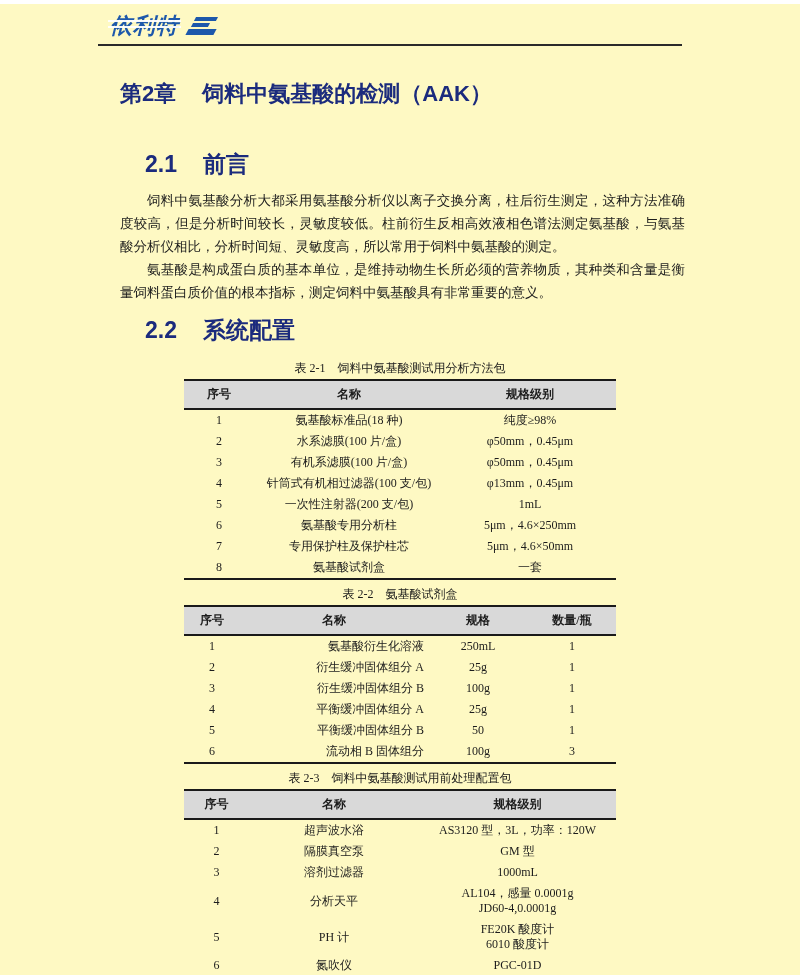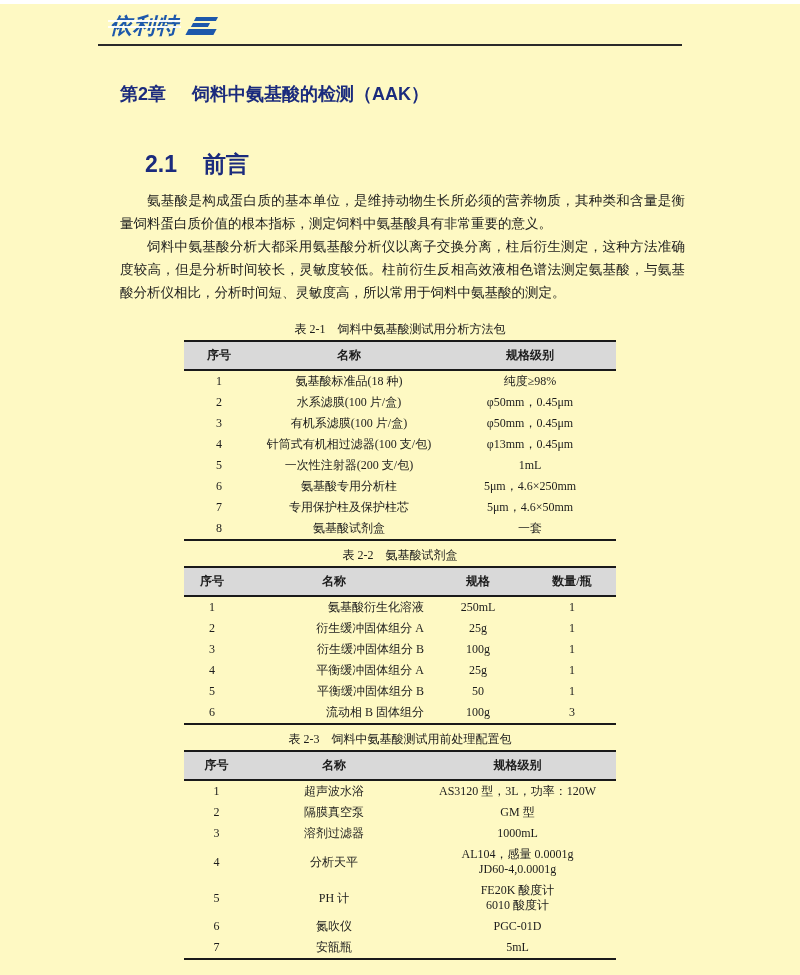--- a/index.html
+++ b/index.html
@@ -32,21 +32,21 @@
   .logo-mark i { display:block; background:#1d58ab; transform:skewX(-28deg); }
   .logo-mark i:nth-child(1){ width:22px; height:4px; margin-left:8px; }
   .logo-mark i:nth-child(2){ width:17px; height:4px; margin-left:5px; }
   .logo-mark i:nth-child(3){ width:28px; height:6px; }
   .rule { margin:4px 118px 0 98px; border-bottom:2px solid #2a2a2a; }
 
   
   h1 {
     margin:33px 100px 0 120px;
     font-family:"Liberation Sans", sans-serif;
-    font-size:18px; line-height:30px; font-weight:bold;
+    font-size:22px; line-height:30px; font-weight:bold;
     color:#1b2b7d;
   }
   h1 .num { margin-right:26px; }
   h2 {
     margin-left:145px;
     font-family:"Liberation Sans", sans-serif;
     font-size:23px; line-height:26px; font-weight:bold;
     color:#1b2b7d;
   }
   h2.s21 { margin-top:42px; }
@@ -106,23 +106,26 @@
   </div>
 
   <h1>
     <span class="num">第2章</span><span>饲料中氨基酸的检测（AAK）</span>
   </h1>
 
   <h2 class="s21">
     <span class="num">2.1</span><span>前言</span>
   </h2>
 
+  <p class="body">饲料中氨基酸分析大都采用氨基酸分析仪以离子交换分离，柱后衍生测定，这种方法准确度较高，但是分析时间较长，灵敏度较低。柱前衍生反相高效液相色谱法测定氨基酸，与氨基酸分析仪相比，分析时间短、灵敏度高，所以常用于饲料中氨基酸的测定。</p>
   <p class="body">氨基酸是构成蛋白质的基本单位，是维持动物生长所必须的营养物质，其种类和含量是衡量饲料蛋白质价值的根本指标，测定饲料中氨基酸具有非常重要的意义。</p>
-  <p class="body">饲料中氨基酸分析大都采用氨基酸分析仪以离子交换分离，柱后衍生测定，这种方法准确度较高，但是分析时间较长，灵敏度较低。柱前衍生反相高效液相色谱法测定氨基酸，与氨基酸分析仪相比，分析时间短、灵敏度高，所以常用于饲料中氨基酸的测定。</p>
-
+
+  <h2 class="s22">
+    <span class="num">2.2</span><span>系统配置</span>
+  </h2>
 
   <div class="tcaption">表 2-1　饲料中氨基酸测试用分析方法包</div>
   <table class="data-table t1" data-table="tables.0">
     <colgroup>
         <col style="width:70px">
         <col style="width:190px">
         <col style="width:172px">
       </colgroup>
   <thead>
         <tr>

